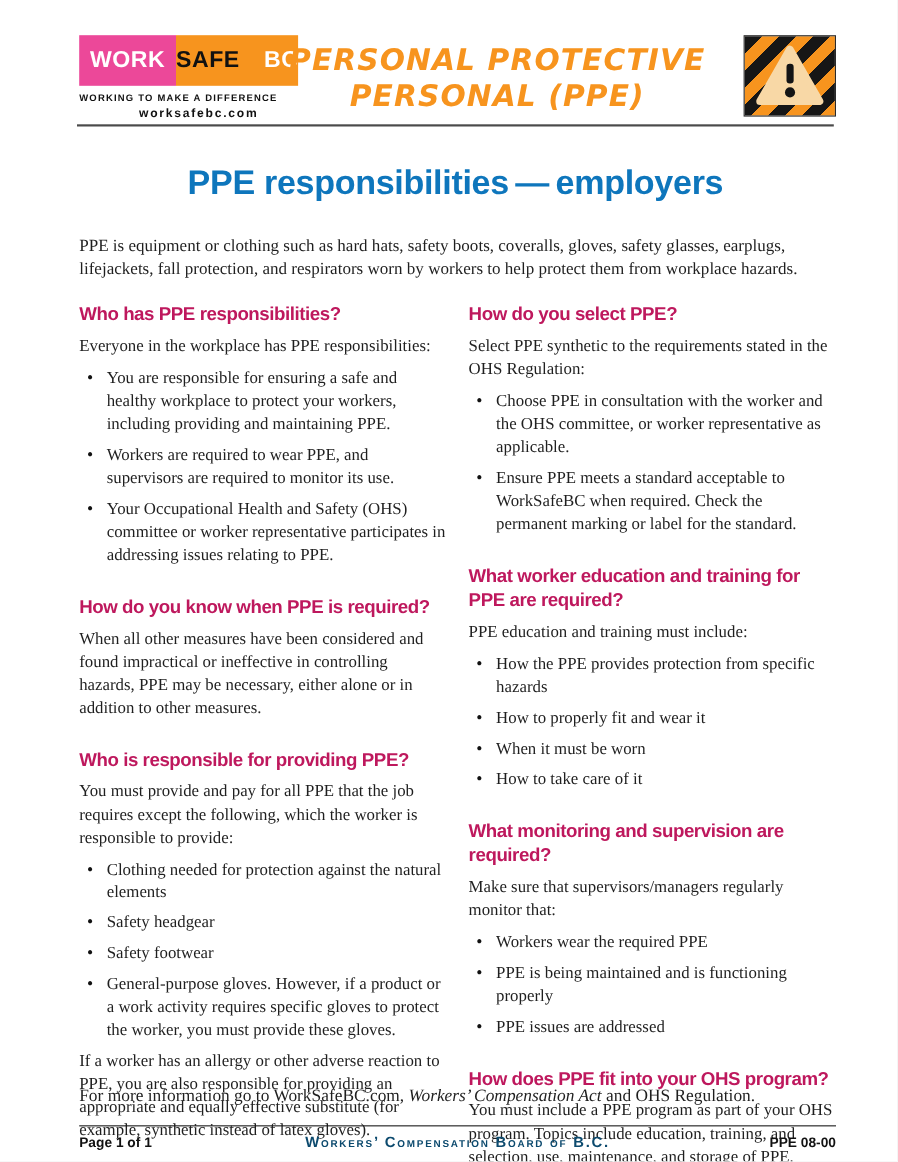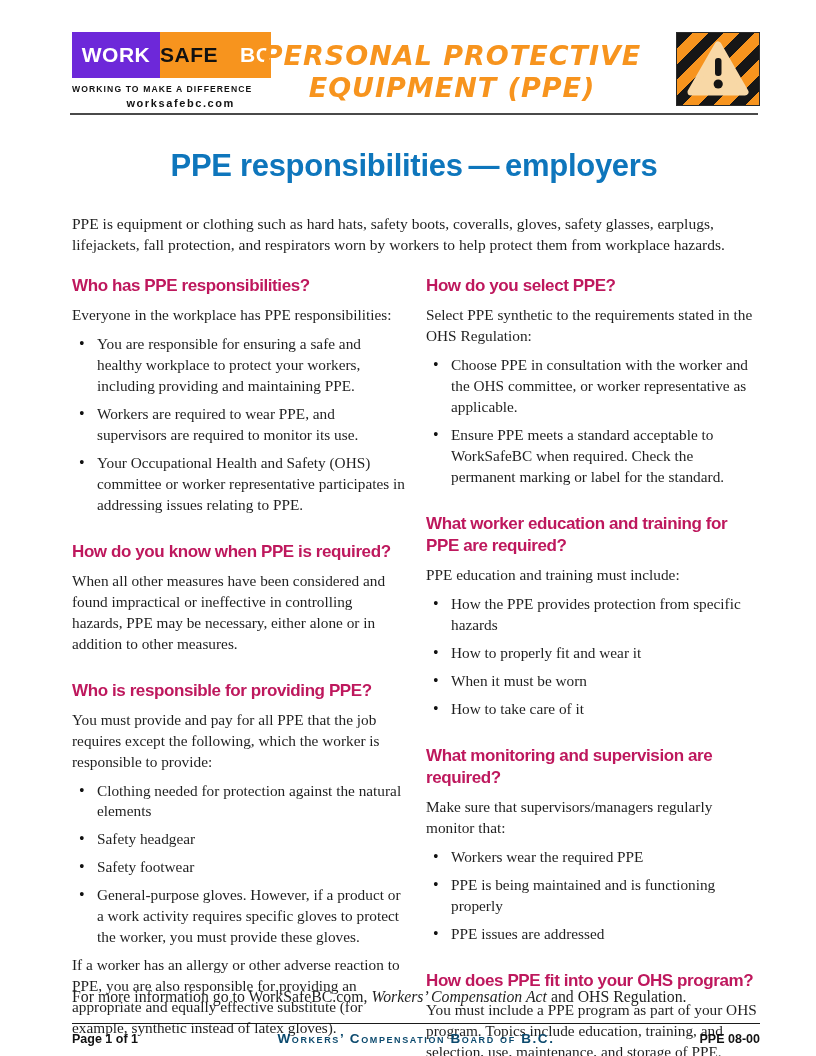--- a/index.html
+++ b/index.html
@@ -14,21 +14,21 @@
     overflow:hidden;
   }
   
   .header{
     position:absolute;top:32px;left:72px;right:56px;
     display:flex;align-items:flex-start;
   }
   .logo{width:170px;flex:0 0 170px;font-family:"Liberation Sans",sans-serif;}
   .logo-box{display:flex;height:46px;width:163px;}
   .logo-seg-black{
-    background:#6d28d9;color:#ffffff;flex:0 0 54%;
+    background:#ec4899;color:#ffffff;flex:0 0 54%;
     display:flex;align-items:center;justify-content:center;
     font-weight:700;font-size:21px;letter-spacing:.5px;
   }
   .logo-seg-orange{
     background:#F7941E;flex:1;
     display:flex;align-items:center;justify-content:center;gap:22px;
     font-weight:700;font-size:21px;letter-spacing:.5px;
   }
   .logo-safe{color:#111111;}
   .logo-bc{color:#ffffff;}
@@ -121,21 +121,21 @@
           <span class="logo-safe">SAFE</span>
           <span class="logo-bc">BC</span>
         </span>
       </div>
       <div class="logo-tagline">WORKING TO MAKE A DIFFERENCE</div>
       <div class="logo-url">worksafebc.com</div>
     </div>
 
     <div class="doc-heading">
       <div>PERSONAL PROTECTIVE</div>
-      <div>EQUIPMENT (PPE)</div>
+      <div>PERSONAL (PPE)</div>
     </div>
 
     <div class="hazard">
       <svg width="62" height="56" viewBox="0 0 62 56">
         <path d="M31 4 L58 51 L4 51 Z" fill="#F8D8A6" stroke="#F8D8A6" stroke-width="7" stroke-linejoin="round"></path>
         <rect x="28" y="17" width="6.5" height="18" rx="3" fill="#141414"></rect>
         <circle cx="31.2" cy="43" r="4.6" fill="#141414"></circle>
       </svg>
     </div>
   </div>

